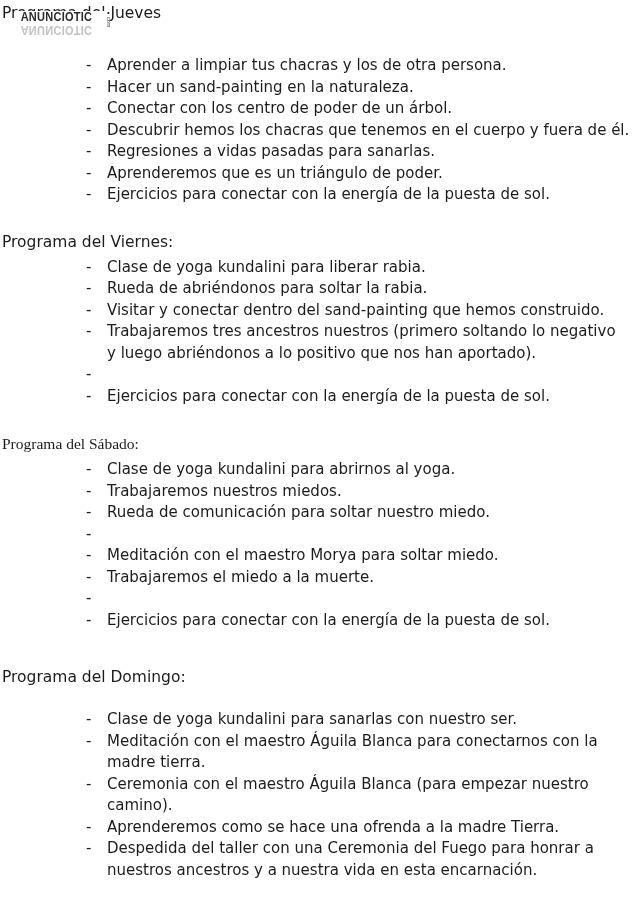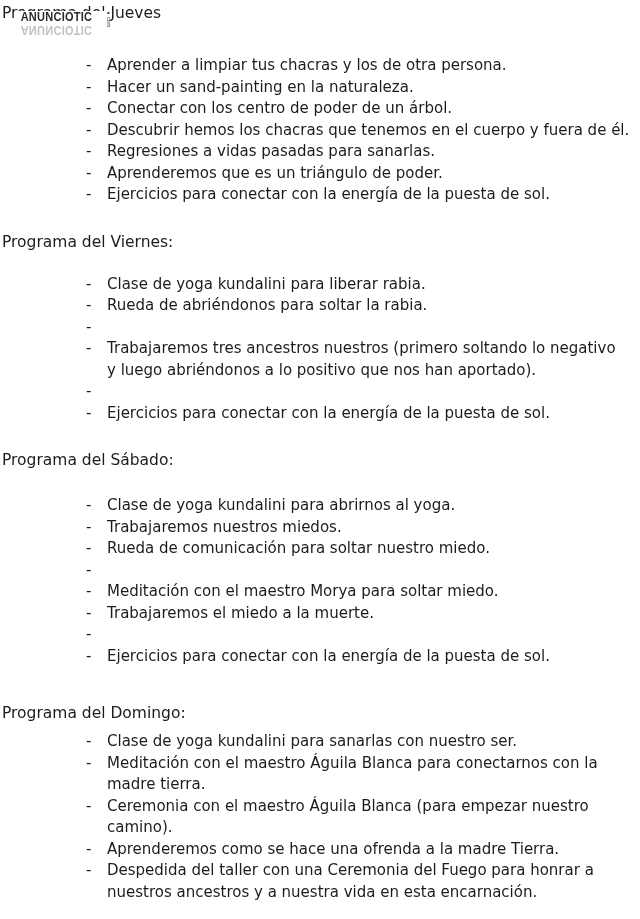--- a/index.html
+++ b/index.html
@@ -14,23 +14,23 @@
     color:#1c1c1c;
   }
   .heading {
     font-size:15.5px;
     font-weight:normal;
     height:21px;
     white-space:nowrap;
     position:relative;
   }
   .heading-jueves { margin-bottom:31px; }
-  .heading-viernes { margin-top:26px; margin-bottom:21px; }
-  .heading-sabado  { margin-top:26px; margin-bottom:24px; }
-  .heading-domingo { margin-top:36px; margin-bottom:7px; }
+  .heading-viernes { margin-top:26px; margin-bottom:4px; }
+  .heading-sabado  { margin-top:26px; margin-bottom:5px;font-family:Liberation Serif, serif; }
+  .heading-domingo { margin-top:36px; margin-bottom:21px; }
 
   ul.program-list { list-style:none; }
   ul.program-list li {
     display:flex;
     padding-left:84px;
   }
   .bullet {
     width:21px;
     flex:0 0 21px;
   }
@@ -143,20 +143,21 @@
   <li>
       <span class="bullet">-</span>
       <span class="item-text">Clase de yoga kundalini  para liberar rabia.</span>
     </li>
   <li>
       <span class="bullet">-</span>
       <span class="item-text">Rueda de abriéndonos para soltar la rabia.</span>
     </li>
   <li>
       <span class="bullet">-</span>
+      <span class="item-text">Visitar y conectar dentro del sand-painting que hemos construido.</span>
     </li>
   <li>
       <span class="bullet">-</span>
       <span class="item-text">Trabajaremos tres ancestros nuestros (primero soltando lo negativo
 y luego abriéndonos a lo positivo que nos han aportado).</span>
     </li>
   <li>
       <span class="bullet">-</span>
     </li>
   <li>

